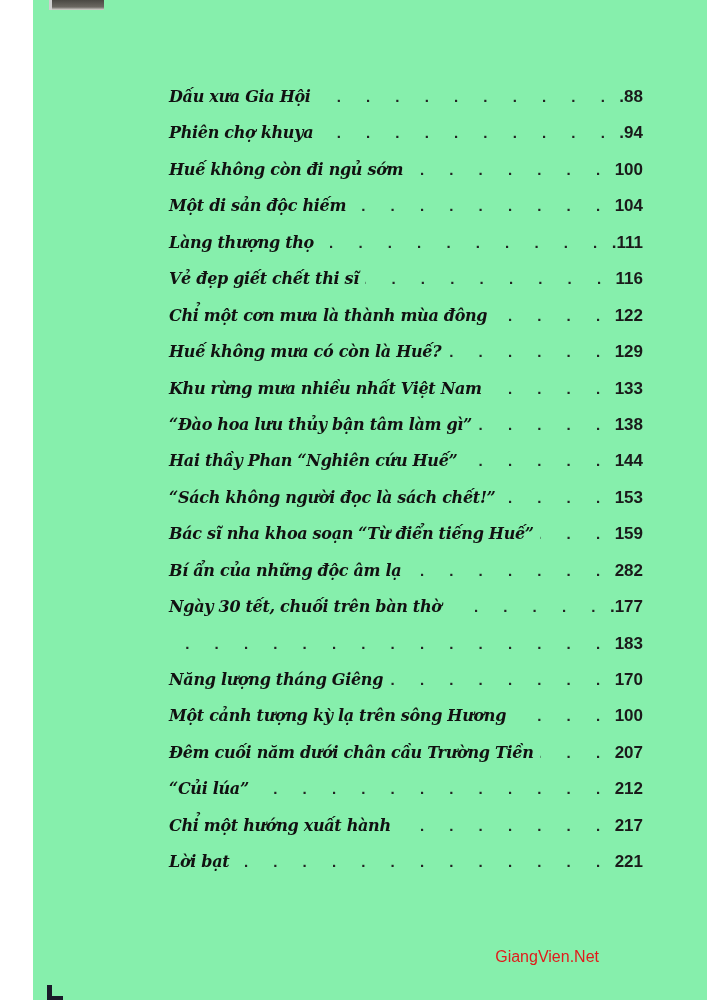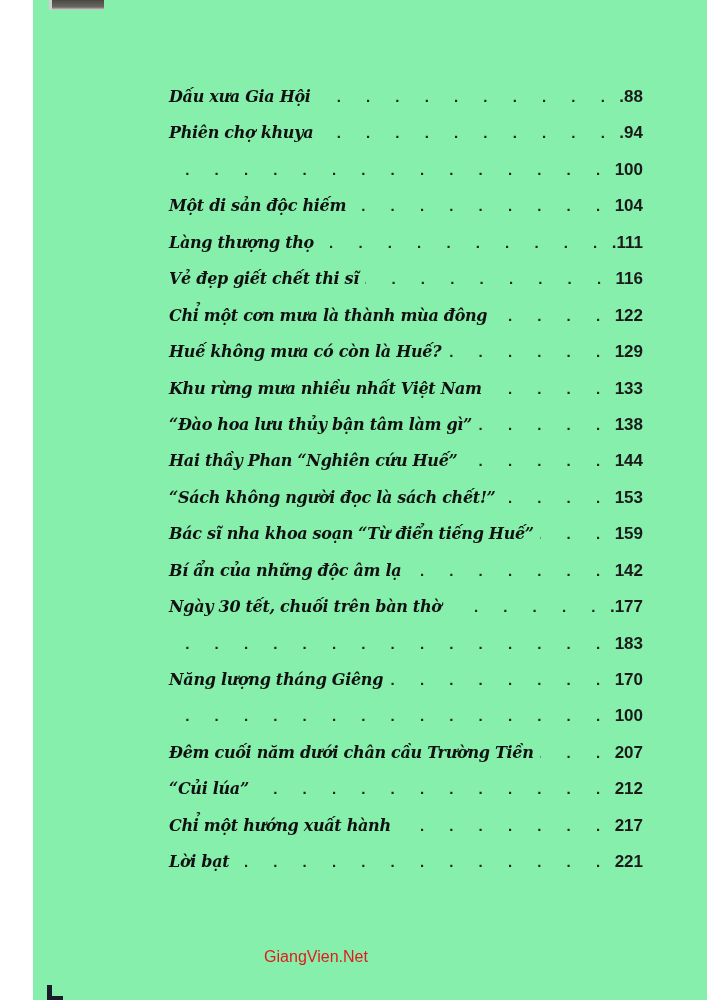--- a/index.html
+++ b/index.html
@@ -94,21 +94,21 @@
       font-weight: bold;
       font-size: 17px;
       white-space: nowrap;
       color: #1a1a1a;
       text-align: right;
     }
     .watermark {
       position: absolute;
       left: 0; width: 566px;
       top: 948px;
-      text-align: center;
+      text-align: right;
       font-family: "Liberation Sans", sans-serif;
       font-size: 16px;
       color: #e01b1b;
     }
   </style>
 </head>
 <body>
 
 <div class="page">
   <div class="corner-top-left"></div>
@@ -121,20 +121,21 @@
       <span class="toc-title">Dấu xưa Gia Hội</span>
       <span class="toc-leader">. . . . . . . . . . . . . . . . . . . . . . . . . . . . . . . . . . . . . . . . . . .</span>
       <span class="toc-page">.88</span>
     </div>
     <div class="toc-row">
       <span class="toc-title">Phiên chợ khuya</span>
       <span class="toc-leader">. . . . . . . . . . . . . . . . . . . . . . . . . . . . . . . . . . . . . . . . . . .</span>
       <span class="toc-page">.94</span>
     </div>
     <div class="toc-row">
+      <span class="toc-title">Huế không còn đi ngủ sớm</span>
       <span class="toc-leader">. . . . . . . . . . . . . . . . . . . . . . . . . . . . . . . . . . . . . . . . . . .</span>
       <span class="toc-page">100</span>
     </div>
     <div class="toc-row">
       <span class="toc-title">Một di sản độc hiếm</span>
       <span class="toc-leader">. . . . . . . . . . . . . . . . . . . . . . . . . . . . . . . . . . . . . . . . . . .</span>
       <span class="toc-page">104</span>
     </div>
     <div class="toc-row">
       <span class="toc-title">Làng thượng thọ</span>
@@ -177,37 +178,38 @@
       <span class="toc-page">153</span>
     </div>
     <div class="toc-row">
       <span class="toc-title">Bác sĩ nha khoa soạn “Từ điển tiếng Huế”</span>
       <span class="toc-leader">. . . . . . . . . . . . . . . . . . . . . . . . . . . . . . . . . . . . . . . . . . .</span>
       <span class="toc-page">159</span>
     </div>
     <div class="toc-row">
       <span class="toc-title">Bí ẩn của những độc âm lạ</span>
       <span class="toc-leader">. . . . . . . . . . . . . . . . . . . . . . . . . . . . . . . . . . . . . . . . . . .</span>
-      <span class="toc-page">142</span>
+      <span class="toc-page">282</span>
     </div>
     <div class="toc-row">
       <span class="toc-title">Ngày 30 tết, chuối trên bàn thờ</span>
       <span class="toc-leader">. . . . . . . . . . . . . . . . . . . . . . . . . . . . . . . . . . . . . . . . . . .</span>
       <span class="toc-page">.177</span>
     </div>
     <div class="toc-row">
       <span class="toc-leader">. . . . . . . . . . . . . . . . . . . . . . . . . . . . . . . . . . . . . . . . . . .</span>
       <span class="toc-page">183</span>
     </div>
     <div class="toc-row">
       <span class="toc-title">Năng lượng tháng Giêng</span>
       <span class="toc-leader">. . . . . . . . . . . . . . . . . . . . . . . . . . . . . . . . . . . . . . . . . . .</span>
       <span class="toc-page">170</span>
     </div>
     <div class="toc-row">
+      <span class="toc-title">Một cảnh tượng kỳ lạ trên sông Hương</span>
       <span class="toc-leader">. . . . . . . . . . . . . . . . . . . . . . . . . . . . . . . . . . . . . . . . . . .</span>
       <span class="toc-page">100</span>
     </div>
     <div class="toc-row">
       <span class="toc-title">Đêm cuối năm dưới chân cầu Trường Tiền</span>
       <span class="toc-leader">. . . . . . . . . . . . . . . . . . . . . . . . . . . . . . . . . . . . . . . . . . .</span>
       <span class="toc-page">207</span>
     </div>
     <div class="toc-row">
       <span class="toc-title">“Củi lúa”</span>

